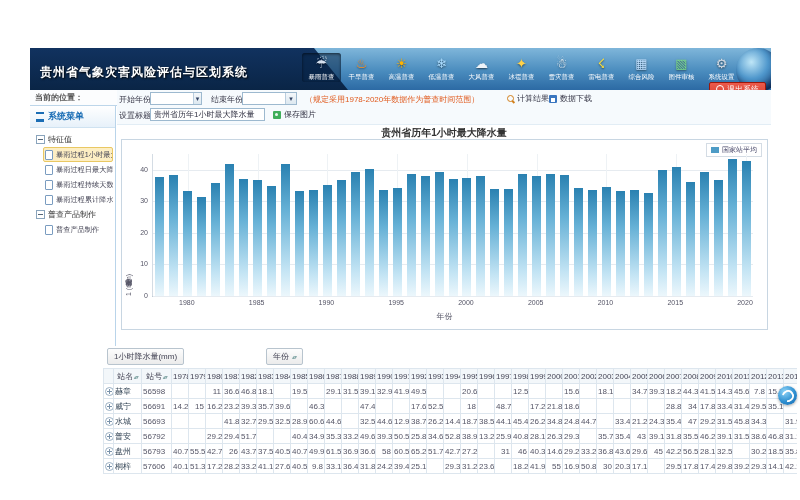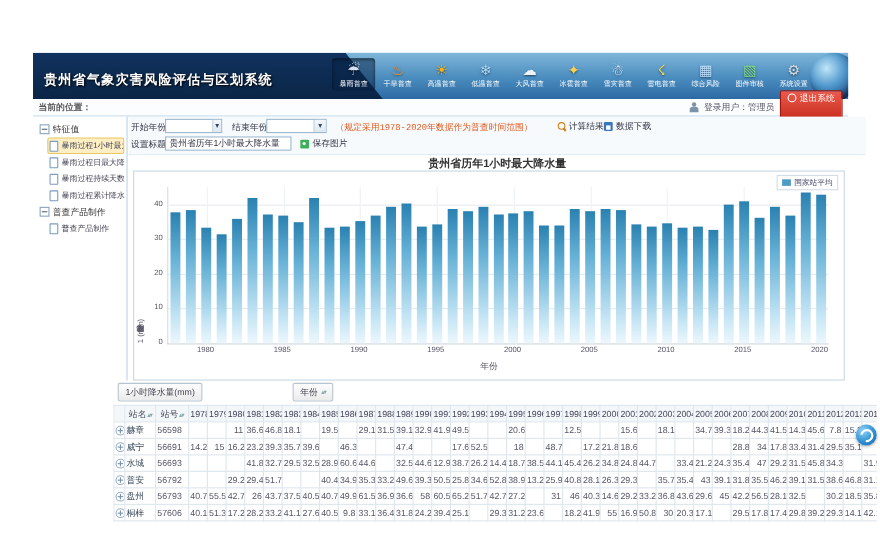--- a/index.html
+++ b/index.html
@@ -49,30 +49,30 @@
   .tree{padding:4px 2px;font-size:8px;color:#445;}
   .tree-group{display:flex;align-items:center;gap:3px;padding:2px 2px 2px 4px;color:#333;cursor:pointer;}
   .minus-box{width:7px;height:7px;border:1px solid #8aa4bc;background:#fff;position:relative;flex:none;}
   .minus-box::after{content:"";position:absolute;left:1px;right:1px;top:3px;height:1px;background:#567;}
   .tree-item{display:flex;align-items:center;gap:3px;margin-left:11px;padding:2px 2px;cursor:pointer;white-space:nowrap;overflow:hidden;}
   .tree-item.selected{background:#fdeec3;border:1px solid #e9c863;border-radius:2px;padding:1px 1px;}
   .doc-icon{width:6px;height:8px;border:1px solid #7a9cc0;background:#fff;border-radius:1px;flex:none;}
   .tree-item span:last-child{transform:scale(.9);transform-origin:left center;}
 
   
-  .main{position:absolute;left:117px;top:106px;width:654px;height:240px;padding-left:16px;}
+  .main{position:absolute;left:117px;top:90px;width:654px;height:240px;}
   .form-panel{position:absolute;left:0;top:0;width:100%;height:34px;background:#f6fafd;
               border-bottom:1px solid #e2edf5;}
   .flabel{position:absolute;font-size:8px;color:#334;white-space:nowrap;}
   .select{position:absolute;height:13px;background:#fff;border:1px solid #9db9cf;box-sizing:border-box;
           font-size:8px;color:#334;display:flex;align-items:center;cursor:pointer;}
   .sel-value{flex:1;padding-left:3px;white-space:nowrap;overflow:hidden;margin-left:39px;}
   .sel-arrow{width:10px;text-align:center;font-size:7px;color:#346;background:linear-gradient(#f4f8fb,#dde8f0);
              border-left:1px solid #b9cdde;line-height:11px;}
-  .hint{position:absolute;font-size:8px;color:#e05a1e;white-space:nowrap;font-family:Liberation Mono, monospace;}
+  .hint{position:absolute;font-size:8px;color:#e05a1e;white-space:nowrap;}
   .tool-link{position:absolute;display:flex;align-items:center;gap:3px;font-size:8px;color:#334;cursor:pointer;white-space:nowrap;}
   .icon-search{width:5px;height:5px;border:1.5px solid #d2801c;border-radius:50%;position:relative;display:inline-block;}
   .icon-search::after{content:"";position:absolute;left:4px;top:5px;width:3px;height:1.5px;background:#d2801c;transform:rotate(45deg);}
   .icon-save{width:8px;height:8px;background:#3a76c0;border-radius:1px;position:relative;display:inline-block;}
   .icon-save::after{content:"";position:absolute;left:2px;top:3px;width:4px;height:4px;background:#fff;}
   .icon-image{width:8px;height:8px;background:#3fae5a;border-radius:1px;position:relative;display:inline-block;}
   .icon-image::after{content:"";position:absolute;left:2px;top:2px;width:3px;height:3px;border-radius:50%;background:#eaf7ee;}
   .text-input{position:absolute;height:13px;background:#fff;border:1px solid #9db9cf;box-sizing:border-box;
               font-size:8px;color:#334;padding:0 3px;font-family:inherit;}
 
@@ -180,20 +180,24 @@
       <span class="person-icon"></span>
       <span class="user-label">登录用户：管理员</span>
       <span class="logout-btn">
         <span class="power-icon"></span>
         <span>退出系统</span>
       </span>
     </div>
   </div>
 
   <div class="sidebar">
+    <div class="sidebar-title">
+      <span class="menu-icon"></span>
+      <span>系统菜单</span>
+    </div>
     <div class="tree">
         <div class="tree-group">
           <span class="minus-box"></span>
           <span>特征值</span>
         </div>
         <div class="tree-item selected">
           <span class="doc-icon"></span>
           <span>暴雨过程1小时最大降水量</span>
         </div>
         <div class="tree-item">

